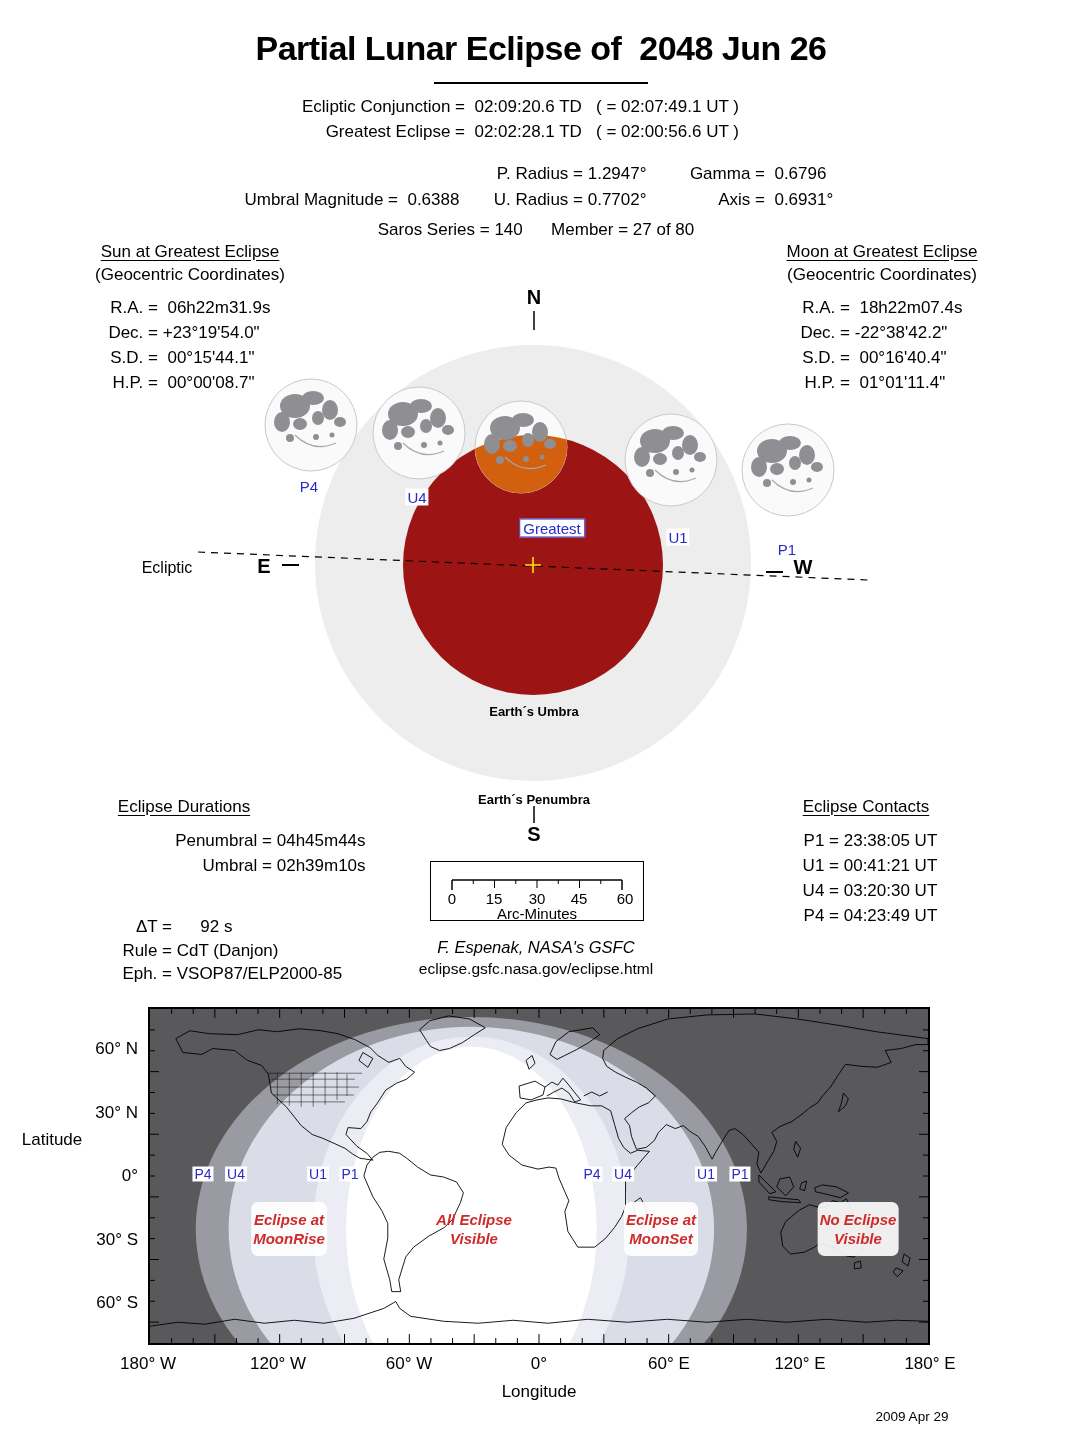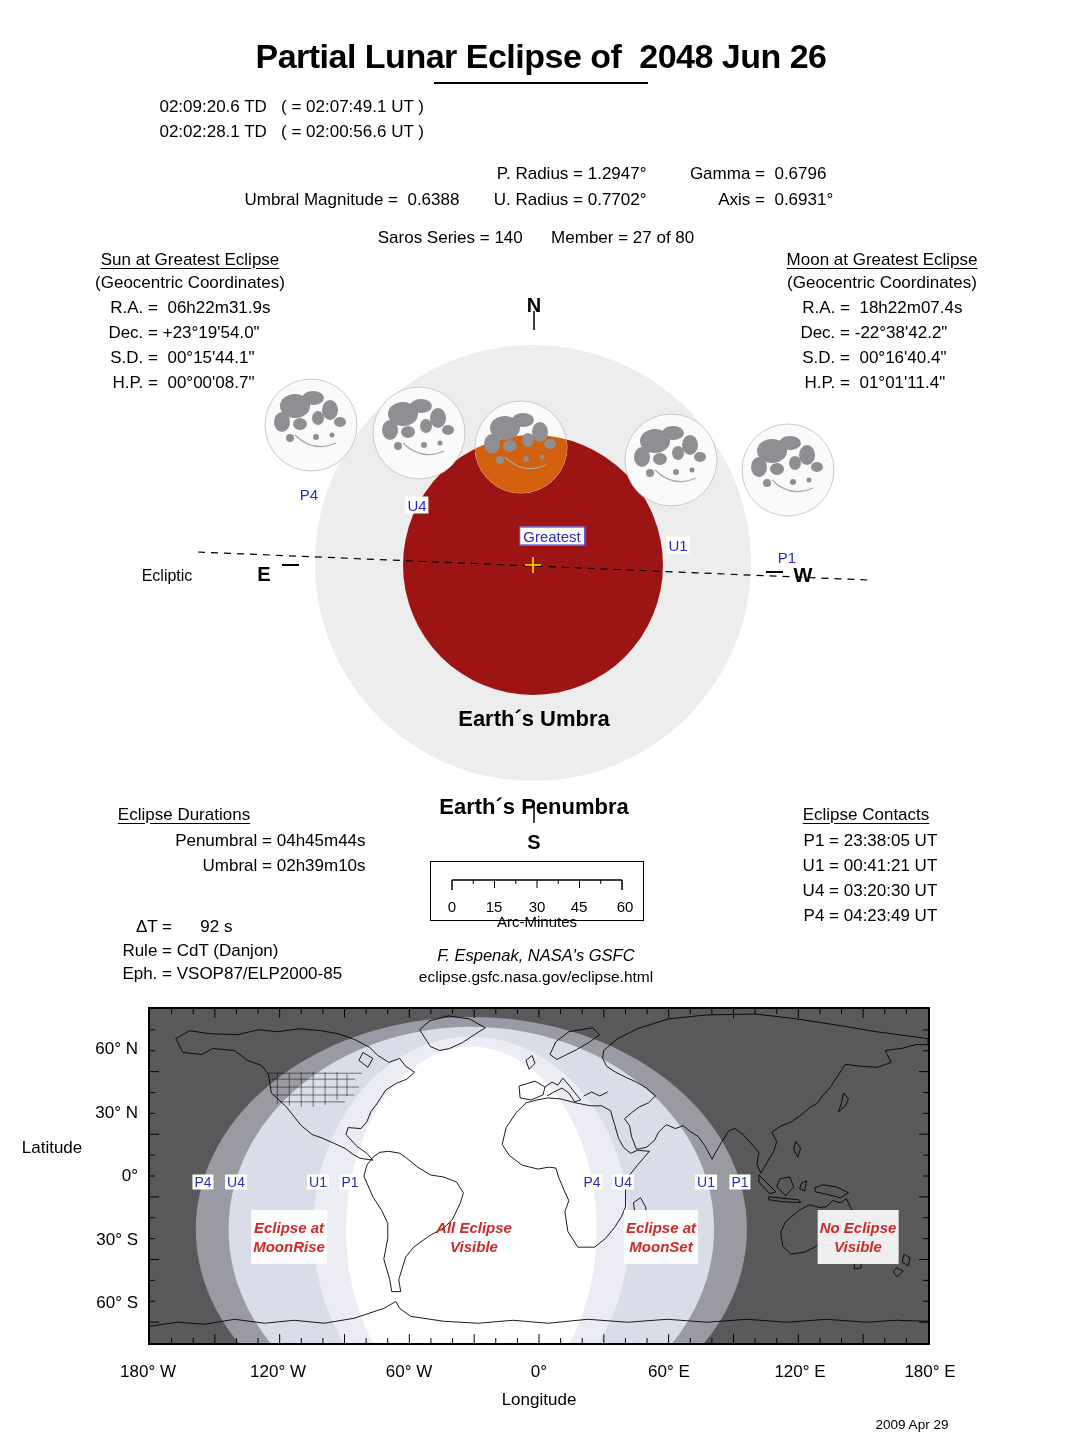--- a/index.html
+++ b/index.html
@@ -1,57 +1,57 @@
 <!DOCTYPE html>
 <html><head>
 <meta charset="utf-8">
 <style>
   html,body{margin:0;padding:0;background:#fff;}
   .canvas{position:relative;width:1082px;height:1446px;background:#fff;overflow:hidden;
           font-family:"Liberation Sans",sans-serif;color:#000;}
   .abs{position:absolute;}
-  .ctr{position:absolute;transform:translate(-50%,-50%);white-space:pre;text-align:center;margin-top:8px;}
+  .ctr{position:absolute;transform:translate(-50%,-50%);white-space:pre;text-align:center;}
   .title{font-size:34px;font-weight:bold;letter-spacing:-0.5px;}
   .rule{position:absolute;background:#000;}
   .krow{position:absolute;display:flex;font-size:17px;line-height:21px;white-space:pre;}
   .krow .k{display:inline-block;text-align:right;white-space:pre;}
   .krow .v{white-space:pre;}
   .sec-title{font-size:17px;text-decoration:underline;text-underline-offset:3px;}
   .sec-sub{font-size:17px;}
   .bold20{font-size:20px;font-weight:bold;}
-  .bold16{font-size:22px;font-weight:bold;}
+  .bold16{font-size:13px;font-weight:bold;}
   .bluechip{font-size:15px;color:#2a2ac8;background:#fff;padding:0 2px;line-height:17px;}
   .greatestchip{border:1px solid #2a2ac8;padding:0 3px;}
   .ecl-label{font-size:16px;}
   .scalebox{position:absolute;left:430px;top:861px;width:212px;height:58px;border:1px solid #000;background:#fff;}
   .scale-num{font-size:15px;}
   .credit1{font-size:16.5px;font-style:italic;}
   .credit2{font-size:15.5px;}
   .mapframe{position:absolute;left:148px;top:1007px;width:782px;height:338px;border:2px solid #000;box-sizing:border-box;background:#fff;}
   .axis-label{font-size:17px;}
   .lat-tick{position:absolute;right:944px;transform:translateY(-50%);font-size:17px;white-space:pre;}
   .mapchip{font-size:14px;color:#2a2ac8;background:#fff;padding:0 2px;line-height:15px;}
   .redzone{font-size:15px;font-style:italic;color:#cf2a2a;background:rgba(255,255,255,0.9);
-           white-space:pre-line;line-height:19px;font-weight:bold;padding:8px 2px;}
+           white-space:pre-line;line-height:19px;font-weight:bold;padding:8px 2px;border-radius:7px;}
   .datestamp{font-size:13.5px;}
   .moondisc{fill:#fafafa;stroke:#c9c9c9;stroke-width:1;}
 </style>
 </head>
 <body>
 
 <div class="canvas">
 
   <div class="ctr title" style="left:541px;top:48px">Partial Lunar Eclipse of  2048 Jun 26</div>
   <div class="rule" style="left:434px;top:82px;width:214px;height:2px"></div>
 
   <div class="krow" style="left:150px;top:96px">
-    <span class="v">  02:09:20.6 TD   ( = 02:07:49.1 UT )</span>
+    <span class="k" style="width:315px">Ecliptic Conjunction =</span><span class="v">  02:09:20.6 TD   ( = 02:07:49.1 UT )</span>
   </div>
   <div class="krow" style="left:150px;top:121px">
-    <span class="v">  02:02:28.1 TD   ( = 02:00:56.6 UT )</span>
+    <span class="k" style="width:315px">Greatest Eclipse =</span><span class="v">  02:02:28.1 TD   ( = 02:00:56.6 UT )</span>
   </div>
 
   <div class="krow" style="left:88px;top:189px">
     <span class="k" style="width:310px">Umbral Magnitude =</span><span class="v">  0.6388</span>
   </div>
   <div class="krow" style="left:420px;top:163px">
     <span class="k" style="width:163px">P. Radius =</span><span class="v"> 1.2947°</span>
   </div>
   <div class="krow" style="left:420px;top:189px">
     <span class="k" style="width:163px">U. Radius =</span><span class="v"> 0.7702°</span>

